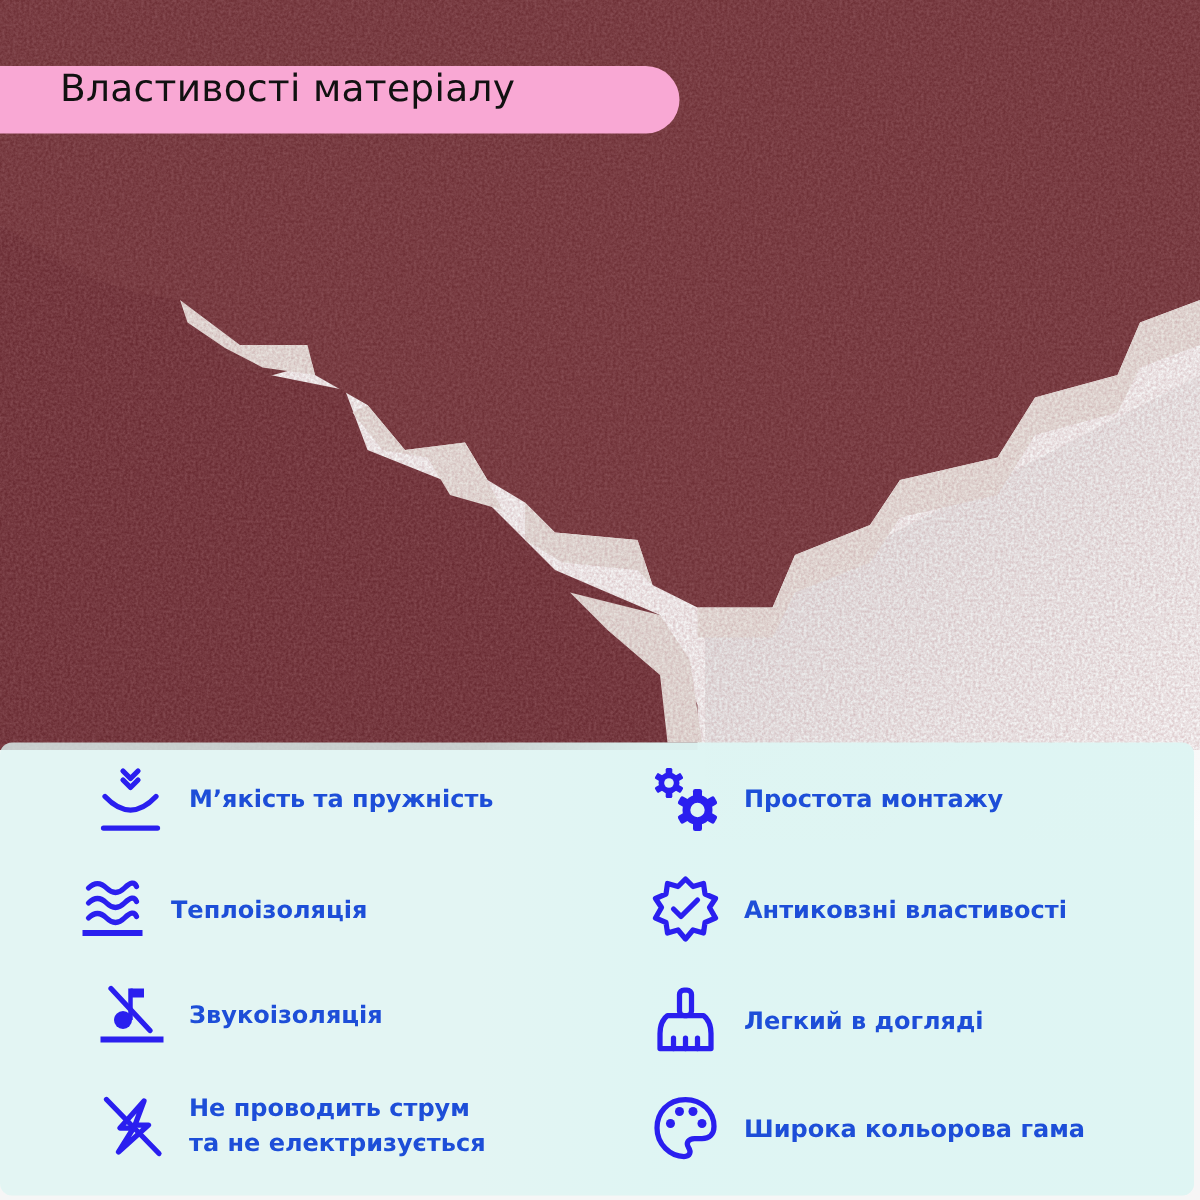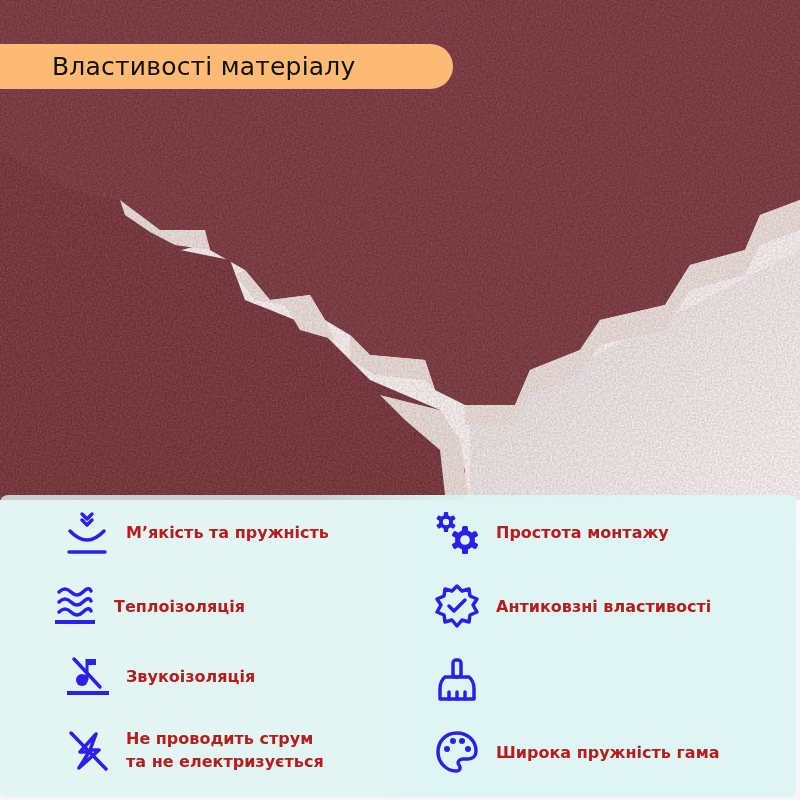--- a/index.html
+++ b/index.html
@@ -6,22 +6,22 @@
     html, body { width: 800px; height: 800px; overflow: hidden; }
     body { position: relative; font-family: "DejaVu Sans", sans-serif; background: #f2f2f2; }
 
     
     .photo { position: absolute; inset: 0; overflow: hidden; background: #f4f4f4; }
     .photo svg { position: absolute; inset: 0; width: 800px; height: 800px; }
 
     
     .title-banner {
       position: absolute; left: 0; top: 44px; width: 453px; height: 45px;
-      background: #fdba74; border-radius: 0 23px 23px 0;
-      display: flex; align-items: center; padding-left: 52px;
+      background: #f9a8d4; border-radius: 0 23px 23px 0;
+      display: flex; align-items: flex-start; padding-left: 40px;
     }
     .title-banner span {
       font-family: "DejaVu Sans", sans-serif; font-size: 25px; color: #111111;
       letter-spacing: 0.2px; white-space: nowrap;
     }
 
     
     .features-panel {
       position: absolute; left: 0; top: 495px; width: 796px; height: 302px;
       border-radius: 8px; overflow: hidden;
@@ -31,21 +31,21 @@
       position: absolute; inset: 0;
       background: linear-gradient(90deg, rgba(222,245,243,0.0) 0%, rgba(222,245,243,0.0) 40%, rgba(222,245,243,0.85) 55%, rgba(222,245,243,0.95) 100%);
     }
     .feature {
       position: absolute; display: flex; align-items: center;
     }
     .feature .icon { width: 50px; height: 50px; flex: 0 0 50px; display: flex; align-items: center; justify-content: center; }
     .feature .icon svg { width: 50px; height: 50px; }
     .feature .label {
       font-family: "DejaVu Sans", sans-serif; font-weight: bold; font-size: 16px;
-      color: #b91c1c; line-height: 23px; margin-left: 14px; white-space: nowrap;
+      color: #1d4ed8; line-height: 23px; margin-left: 14px; white-space: nowrap;
     }
   </style>
 </head>
 <body>
 
 <div class="photo">
   <svg viewBox="0 0 800 800" xmlns="http://www.w3.org/2000/svg">
     <defs>
       <filter id="fur" x="0" y="0" width="100%" height="100%">
         <feTurbulence type="fractalNoise" baseFrequency="0.55" numOctaves="3" seed="4" result="n"></feTurbulence>
@@ -172,27 +172,28 @@
   <div class="feature" style="left:432px; top:160px;">
     <span class="icon">
       <svg viewBox="0 0 50 50" fill="none" stroke="#2a1fef" stroke-width="3.5" stroke-linejoin="round" stroke-linecap="round">
         <rect x="21" y="5" width="8" height="17" rx="3"></rect>
         <path d="M13 22 L37 22 Q42 26 42 34 L42 44 L8 44 L8 34 Q8 26 13 22 Z"></path>
         <line x1="17" y1="37" x2="17" y2="44"></line>
         <line x1="25" y1="37" x2="25" y2="44"></line>
         <line x1="33" y1="37" x2="33" y2="44"></line>
       </svg>
     </span>
+    <span class="label">Легкий в догляді</span>
   </div>
 
   <div class="feature" style="left:432px; top:232px;">
     <span class="icon">
       <svg viewBox="0 0 50 50">
         <path d="M25 6 C13 6 6 15 6 25 C6 36 15 44 24 44 C28 44 29 41 27 38 C25 35 27 32 31 32 L36 32 C41 32 44 29 44 24 C44 14 36 6 25 6 Z" fill="none" stroke="#2a1fef" stroke-width="3.5" stroke-linejoin="round"></path>
         <circle cx="15" cy="22" r="3" fill="#2a1fef"></circle>
         <circle cx="21" cy="14" r="3" fill="#2a1fef"></circle>
         <circle cx="30" cy="14" r="3" fill="#2a1fef"></circle>
         <circle cx="36" cy="22" r="3" fill="#2a1fef"></circle>
       </svg>
     </span>
-    <span class="label">Широка пружність гама</span>
+    <span class="label">Широка кольорова гама</span>
   </div>
 </div>
 
 </body></html>

